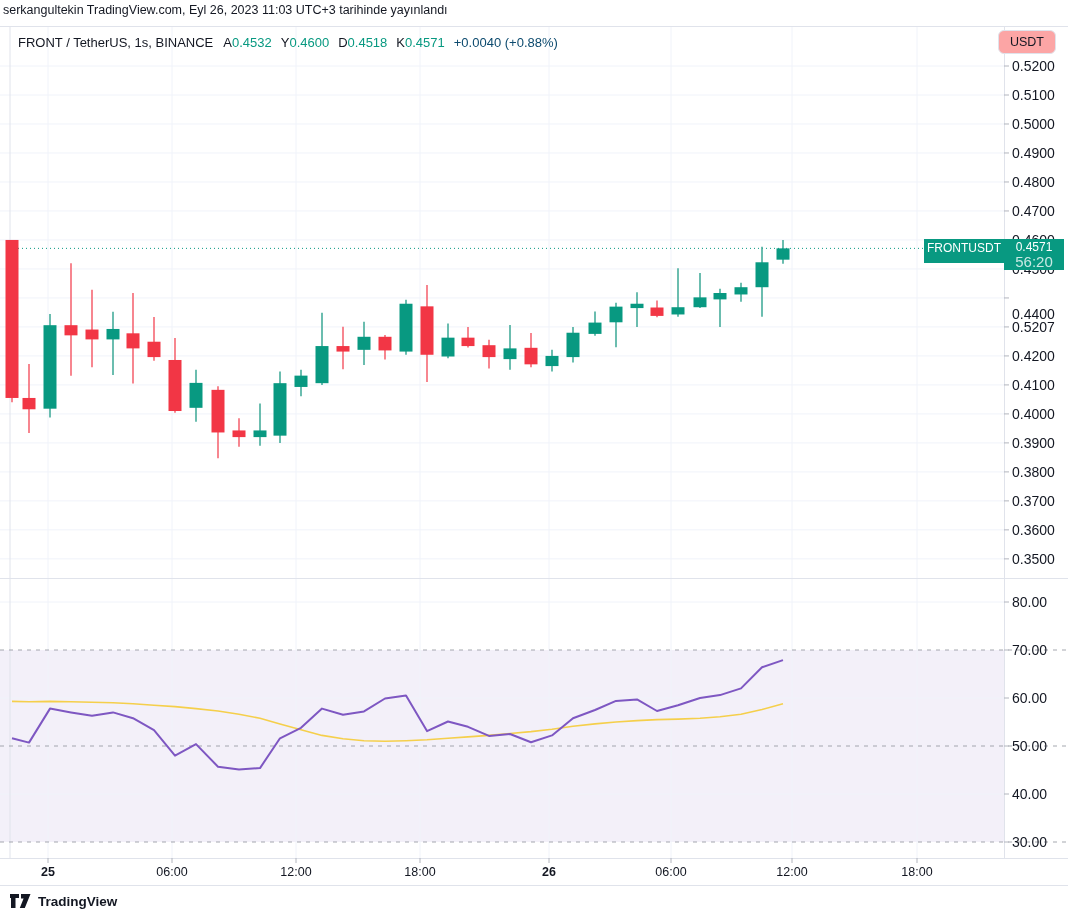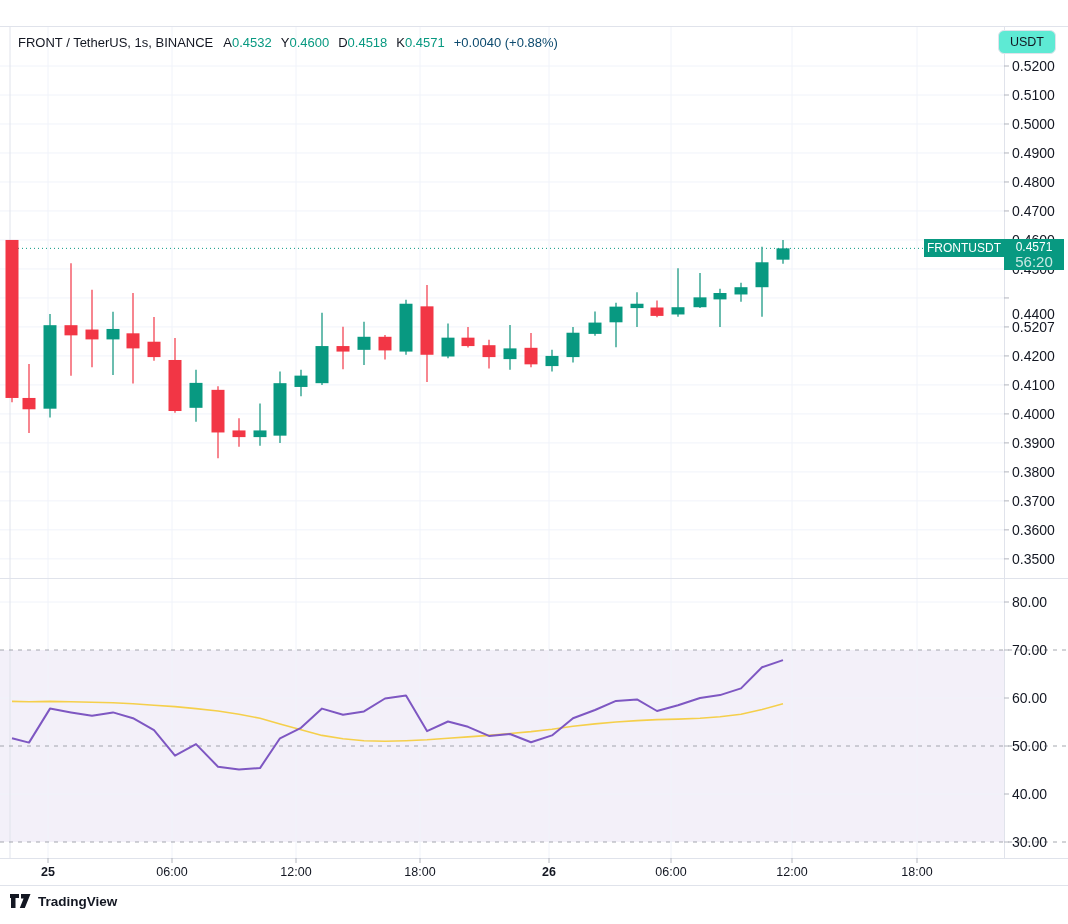--- a/index.html
+++ b/index.html
@@ -7,43 +7,44 @@
         font-family:"Liberation Sans","DejaVu Sans",sans-serif;color:#131722;overflow:hidden;}
   .attribution{position:absolute;top:3px;left:3px;font-size:12.5px;color:#131722;}
   .chart{position:absolute;top:26px;left:0;width:1068px;height:860px;}
   #chart-svg{position:absolute;top:0;left:0;}
   .legend{position:absolute;top:9px;left:18px;font-size:13px;white-space:nowrap;z-index:5;}
   .legend .sym{color:#131722;font-weight:500;margin-right:10px;cursor:pointer;}
   .legend .pair{margin-right:9px;}
   .legend .k{color:#131722;}
   .legend .v{color:#089981;}
   .legend .chg{color:#0c4a6e;}
-  .currency{position:absolute;top:4px;right:12px;z-index:6;background:#5eead4;border:1px solid #e0e3eb;
+  .currency{position:absolute;top:4px;right:12px;z-index:6;background:#fca5a5;border:1px solid #e0e3eb;
             border-radius:6px;padding:4px 11px;font-size:12.5px;font-weight:500;color:#131722;
             font-family:inherit;cursor:pointer;}
   .axlabel{position:absolute;left:8px;transform:translateY(-50%);font-size:14px;color:#131722;white-space:nowrap;}
   .tlabel{position:absolute;top:7px;transform:translateX(-50%);font-size:12.5px;color:#131722;white-space:nowrap;}
   .tlabel.bold{font-weight:700;}
   #price-axis{position:absolute;left:1004px;top:0;width:64px;height:832px;cursor:ns-resize;}
   #time-axis{position:absolute;left:0;top:832px;width:1068px;height:28px;cursor:ew-resize;}
-  .plabel{position:absolute;left:924px;width:80px;height:18px;background:#089981;color:#fff;
+  .plabel{position:absolute;left:924px;width:80px;height:24px;background:#089981;color:#fff;
           font-size:12px;line-height:18px;text-align:center;z-index:4;}
   .axis-plabel{position:absolute;left:1004px;width:60px;background:#089981;color:#fff;font-size:12px;
           text-align:center;z-index:4;padding:1px 0 2px 0;}
   .axis-plabel .cd{color:rgba(255,255,255,0.78);font-size:15px;line-height:13px;}
   .axis-plabel .pr{line-height:15px;}
   .footer{position:absolute;top:894px;left:10px;display:flex;align-items:flex-start;gap:7px;}
   .footer .brand{font-size:13.5px;font-weight:600;color:#131722;cursor:pointer;}
   .tv-logo{display:inline-flex;cursor:pointer;}
 </style>
 </head>
 <body>
 
 <div class="page">
 
+  <div class="attribution">serkangultekin TradingView.com, Eyl 26, 2023 11:03 UTC+3 tarihinde yayınlandı</div>
 
   <div class="chart">
     <svg id="chart-svg" width="1068" height="860">
         <line x1="0" y1="40.00840336134463" x2="1004" y2="40.00840336134463" stroke="#F0F3FA" stroke-width="1"></line>
         <line x1="0" y1="69.00000000000011" x2="1004" y2="69.00000000000011" stroke="#F0F3FA" stroke-width="1"></line>
         <line x1="0" y1="97.99159663865558" x2="1004" y2="97.99159663865558" stroke="#F0F3FA" stroke-width="1"></line>
         <line x1="0" y1="126.98319327731106" x2="1004" y2="126.98319327731106" stroke="#F0F3FA" stroke-width="1"></line>
         <line x1="0" y1="155.97478991596654" x2="1004" y2="155.97478991596654" stroke="#F0F3FA" stroke-width="1"></line>
         <line x1="0" y1="184.966386554622" x2="1004" y2="184.966386554622" stroke="#F0F3FA" stroke-width="1"></line>
         <line x1="0" y1="213.95798319327733" x2="1004" y2="213.95798319327733" stroke="#F0F3FA" stroke-width="1"></line>

